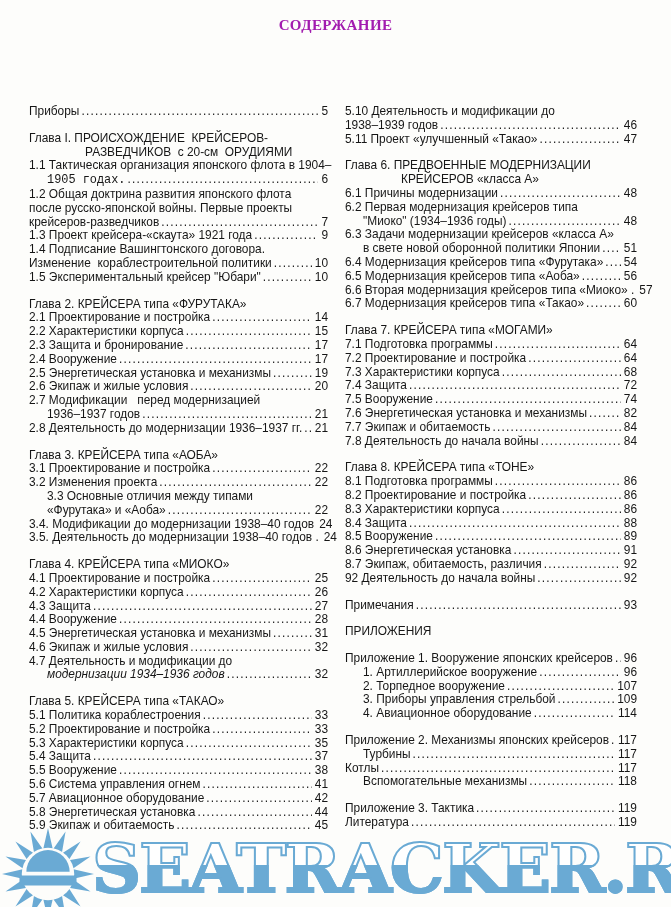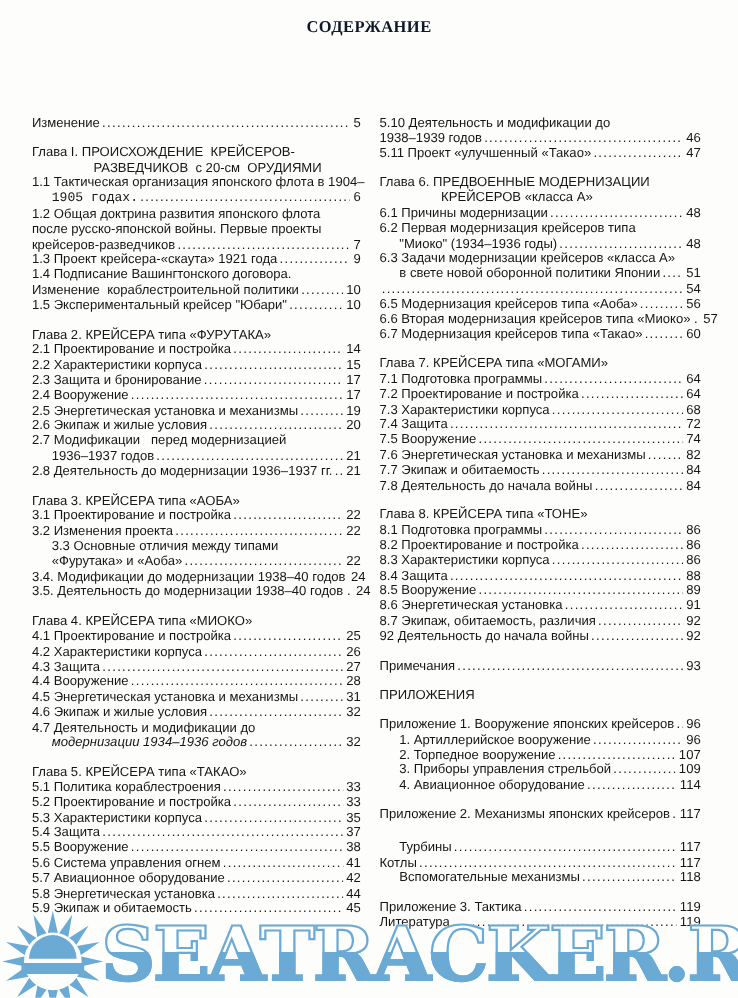--- a/index.html
+++ b/index.html
@@ -9,21 +9,21 @@
     font-family:"Liberation Sans", sans-serif;
     color:#161616;
     position:relative;
     overflow:hidden;
   }
   .page-title {
     position:absolute; top:17px; left:0; width:671px;
     text-align:center;
     font-family:"Liberation Serif", serif;
     font-weight:bold; font-size:15px; letter-spacing:0.4px;
-    color:#0f172a;
+    color:#a21caf;
   }
   .col {
     position:absolute; top:105px;
     font-size:11.9px; line-height:13.8px;
   }
   #col-left  { left:29px;  width:299px; }
   #col-right { left:345px; width:292px; }
   .line { display:flex; align-items:baseline; }
   .gap  { margin-top:13px; }
   .txt  { white-space:pre; flex:0 1 auto; }
@@ -52,21 +52,21 @@
     -webkit-text-stroke:2px #6aaad4;
   }
 </style>
 </head>
 <body>
 
 <div class="page-title">СОДЕРЖАНИЕ</div>
 
 <div class="col" id="col-left">
     <div class="line">
-      <span class="txt">Изменение</span>
+      <span class="txt">Приборы</span>
       <span class="leader"></span>
       <span class="pg">5</span>
     </div>
     <div class="line gap">
       <span class="txt">Глава I. ПРОИСХОЖДЕНИЕ  КРЕЙСЕРОВ-</span>
     </div>
     <div class="line">
       <span class="txt" style="margin-left: 56px;">РАЗВЕДЧИКОВ  с 20-см  ОРУДИЯМИ</span>
     </div>
     <div class="line">
@@ -308,20 +308,21 @@
     </div>
     <div class="line">
       <span class="txt">6.3 Задачи модернизации крейсеров «класса А»</span>
     </div>
     <div class="line">
       <span class="txt" style="margin-left: 18px;">в свете новой оборонной политики Японии</span>
       <span class="leader"></span>
       <span class="pg">51</span>
     </div>
     <div class="line">
+      <span class="txt">6.4 Модернизация крейсеров типа «Фурутака»</span>
       <span class="leader"></span>
       <span class="pg">54</span>
     </div>
     <div class="line">
       <span class="txt">6.5 Модернизация крейсеров типа «Аоба»</span>
       <span class="leader"></span>
       <span class="pg">56</span>
     </div>
     <div class="line">
       <span class="txt">6.6 Вторая модернизация крейсеров типа «Миоко» .</span>
@@ -451,21 +452,21 @@
       <span class="txt" style="margin-left: 18px;">4. Авиационное оборудование</span>
       <span class="leader"></span>
       <span class="pg">114</span>
     </div>
     <div class="line gap">
       <span class="txt">Приложение 2. Механизмы японских крейсеров</span>
       <span class="leader"></span>
       <span class="pg">117</span>
     </div>
     <div class="line">
-      <span class="txt" style="margin-left: 18px; margin-top: 16px;">Турбины</span>
+      <span class="txt" style="margin-left: 18px;">Турбины</span>
       <span class="leader"></span>
       <span class="pg">117</span>
     </div>
     <div class="line">
       <span class="txt" style="">Котлы</span>
       <span class="leader"></span>
       <span class="pg">117</span>
     </div>
     <div class="line">
       <span class="txt" style="margin-left: 18px;">Вспомогательные механизмы</span>

